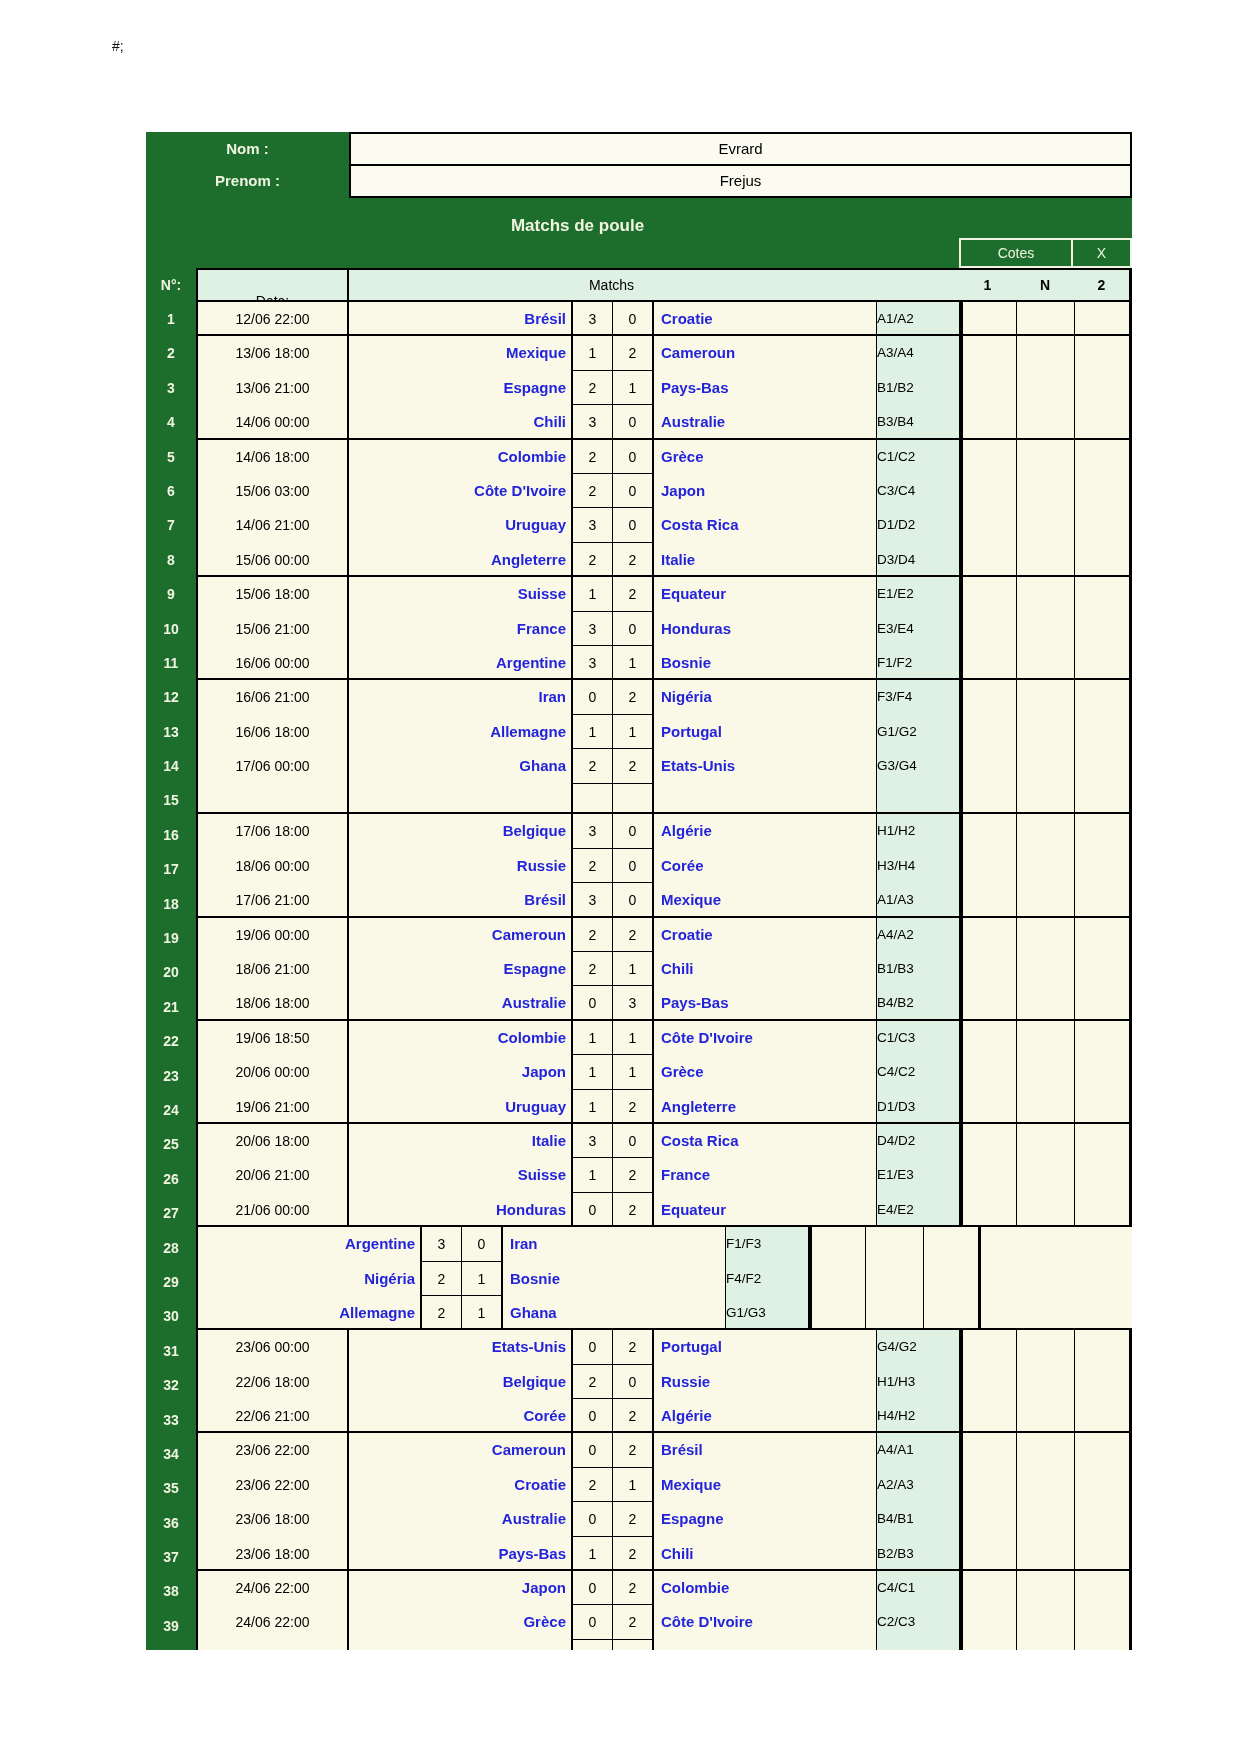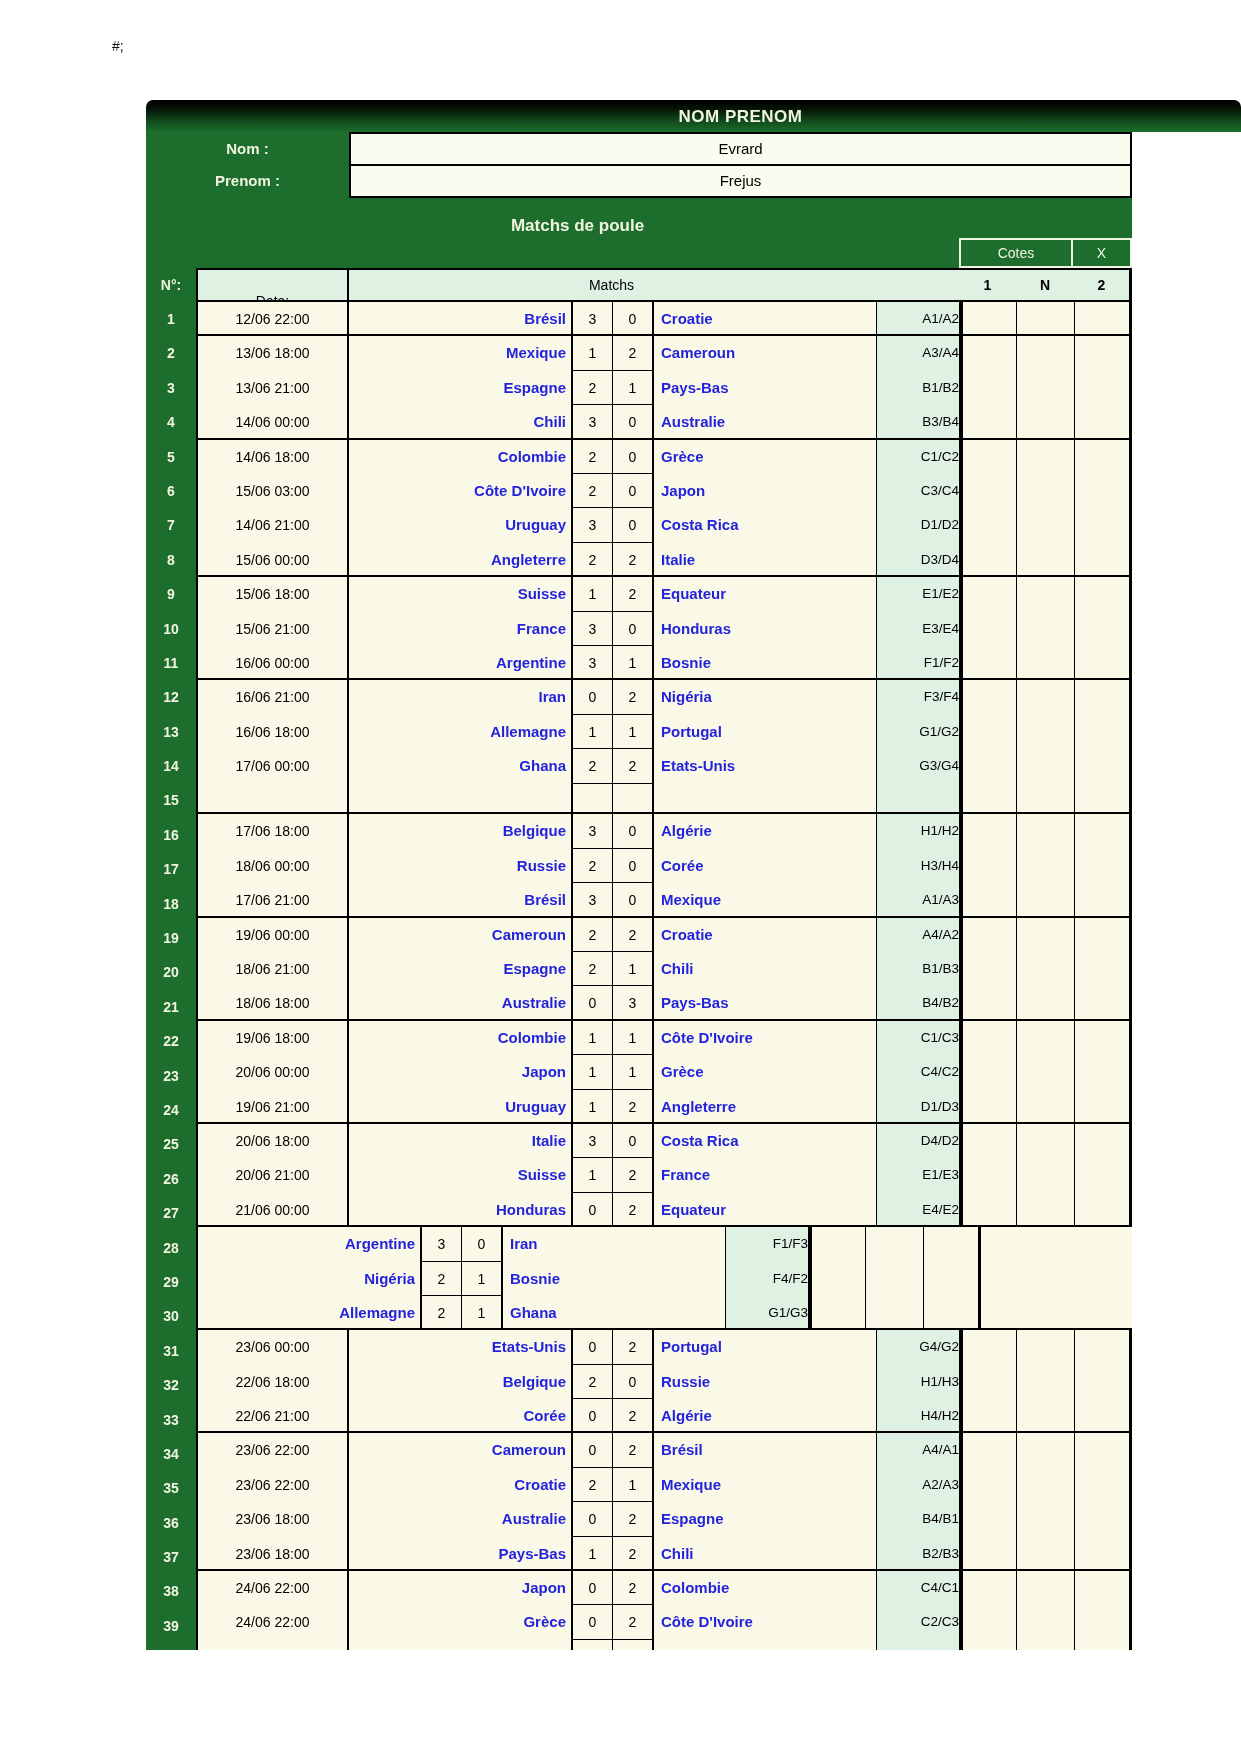--- a/index.html
+++ b/index.html
@@ -64,32 +64,29 @@
   .c-away{width:224px;border-left:2px solid #000;}
   .c-code{width:83px;border-left:1px solid #000;background:var(--pale);}
   .c-o1{width:57px;border-left:4px solid #000;}
   .c-oN{width:58px;border-left:1px solid #000;}
   .c-o2{width:58px;border-left:1px solid #000;border-right:3px solid #000;}
   .cell{height:34.4px;line-height:34.4px;box-sizing:border-box;overflow:hidden;white-space:nowrap;}
   .c-date .cell{text-align:center;font-size:14px;color:#000;}
   .c-home .cell{text-align:right;padding-right:5px;color:var(--blue);font-weight:bold;font-size:15px;}
   .c-away .cell{text-align:left;padding-left:7px;color:var(--blue);font-weight:bold;font-size:15px;}
   .c-s1 .cell,.c-s2 .cell{text-align:center;font-size:14px;color:#000;border-bottom:1.5px solid #000;}
-  .c-code .cell{text-align:right;font-size:13.5px;color:#000;padding-left:12px;}
+  .c-code .cell{text-align:left;font-size:13.5px;color:#000;}
 </style>
 </head>
 <body>
 
 <div class="page">
 
   <div class="corner-mark">#;</div>
 
-  <div class="band">
-    <div class="band-title">NOM PRENOM</div>
-  </div>
 
   <div class="head-green">
     <div class="field-label label-nom">Nom :</div>
     <div class="value-box box-nom">Evrard</div>
     <div class="field-label label-prenom">Prenom :</div>
     <div class="value-box box-prenom">Frejus</div>
     <div class="section-title">Matchs de poule</div>
     <div class="cotes-box">Cotes</div>
     <div class="x-box">X</div>
   </div>
@@ -462,21 +459,21 @@
               <div class="cell"></div>
             </div>
             <div class="col c-o2">
               <div class="cell"></div>
               <div class="cell"></div>
               <div class="cell"></div>
             </div>
           </div>
           <div class="block" style="height: 103.2px;">
             <div class="col c-date">
-              <div class="cell">19/06 18:00</div>
+              <div class="cell">19/06 18:50</div>
               <div class="cell">20/06 00:00</div>
               <div class="cell">19/06 21:00</div>
             </div>
             <div class="col c-home">
               <div class="cell">Colombie</div>
               <div class="cell">Japon</div>
               <div class="cell">Uruguay</div>
             </div>
             <div class="col c-s1">
               <div class="cell">1</div>

